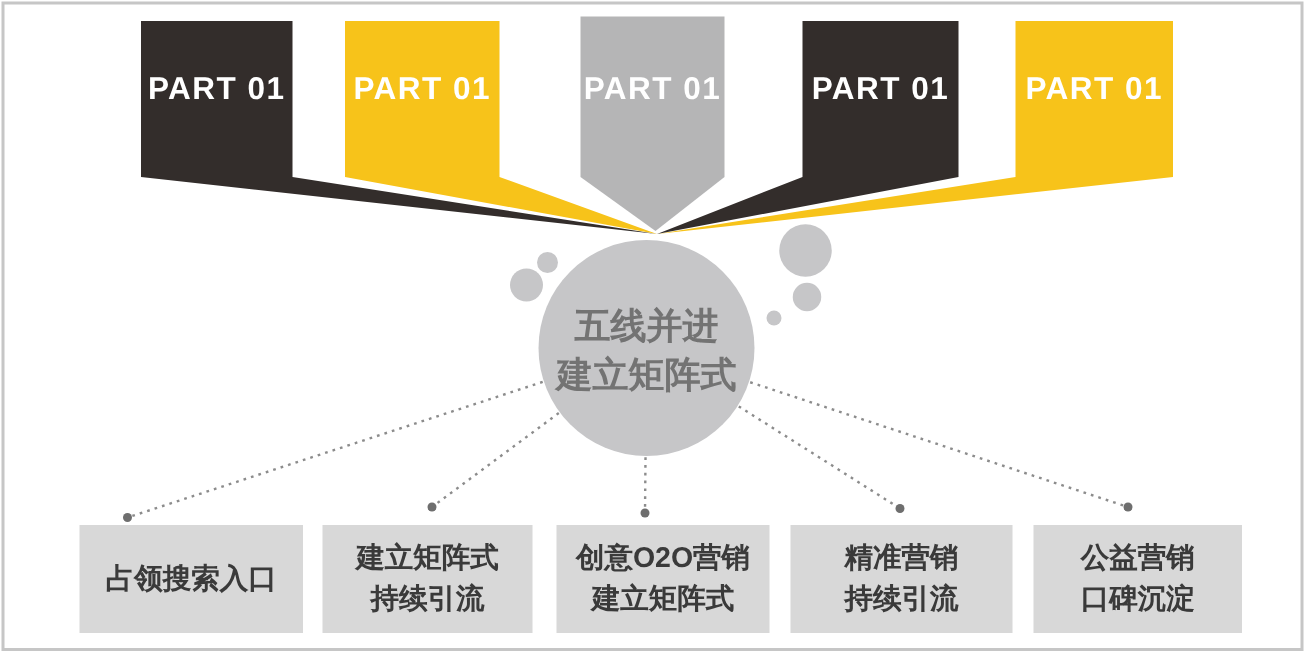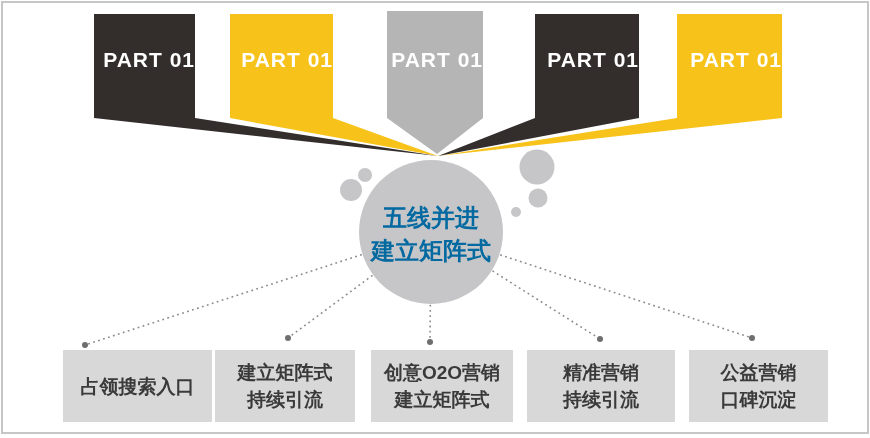--- a/index.html
+++ b/index.html
@@ -7,26 +7,26 @@
     position:relative; width:870px; height:438px; background:#ffffff;
     overflow:hidden; font-family:"Liberation Sans", sans-serif;
   }
   .frame {
     position:absolute; left:1px; top:1px; right:1px; bottom:4px;
     border:2px solid #c6c6c6; pointer-events:none;
   }
   .diagram-svg { position:absolute; left:0; top:0; }
   .banner-label {
     position:absolute; top:47px; height:26px; line-height:26px;
-    text-align:right; color:#ffffff; font-size:21px; font-weight:bold;
+    text-align:center; color:#ffffff; font-size:21px; font-weight:bold;
     letter-spacing:1px; white-space:nowrap;
   }
   .center-label {
     position:absolute; left:331px; top:201px; width:200px; height:68px;
-    text-align:center; color:#0369a1; font-size:24px; font-weight:600;
+    text-align:center; color:#737373; font-size:24px; font-weight:600;
     line-height:33px;
   }
   .center-label span { display:block; }
   .strategy-box {
     position:absolute; top:350px; height:72px; background:#d8d8d8;
     display:flex; flex-direction:column; align-items:center; justify-content:center;
     color:#3a3a3a; font-size:19px; font-weight:bold; line-height:27px;
     text-align:center;
   }
 </style>
@@ -73,21 +73,21 @@
   <div class="banner-label" style="left:230px; width:103px;">PART 01</div>
   <div class="banner-label" style="left:387px; width:96px;">PART 01</div>
   <div class="banner-label" style="left:535px; width:104px;">PART 01</div>
   <div class="banner-label" style="left:677px; width:105px;">PART 01</div>
 
   <div class="center-label">
     <span>五线并进</span>
     <span>建立矩阵式</span>
   </div>
 
-  <div class="strategy-box" style="left:63px;  width:149px;align-items:center;">
+  <div class="strategy-box" style="left:53px;  width:149px;align-items:center;">
     <span>占领搜索入口</span>
     <span></span>
   </div>
   <div class="strategy-box" style="left:215px; width:140px;">
     <span>建立矩阵式</span>
     <span>持续引流</span>
   </div>
   <div class="strategy-box" style="left:371px; width:142px;">
     <span>创意O2O营销</span>
     <span>建立矩阵式</span>

